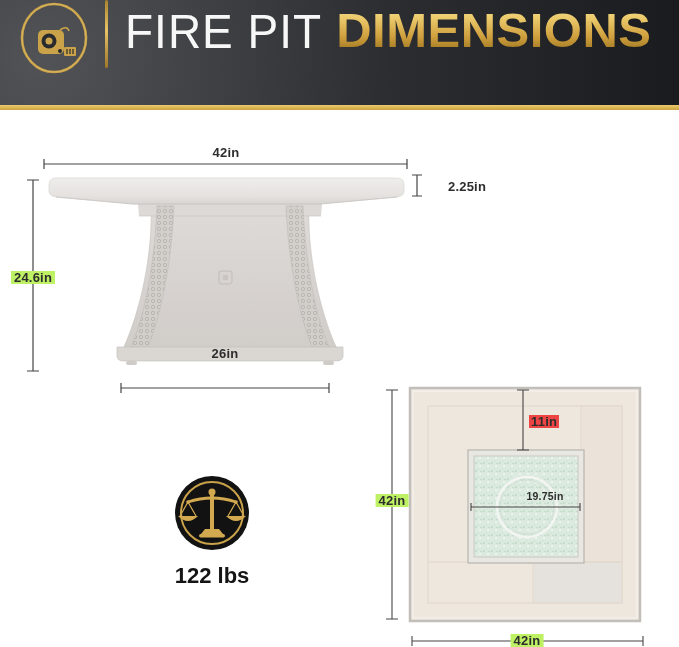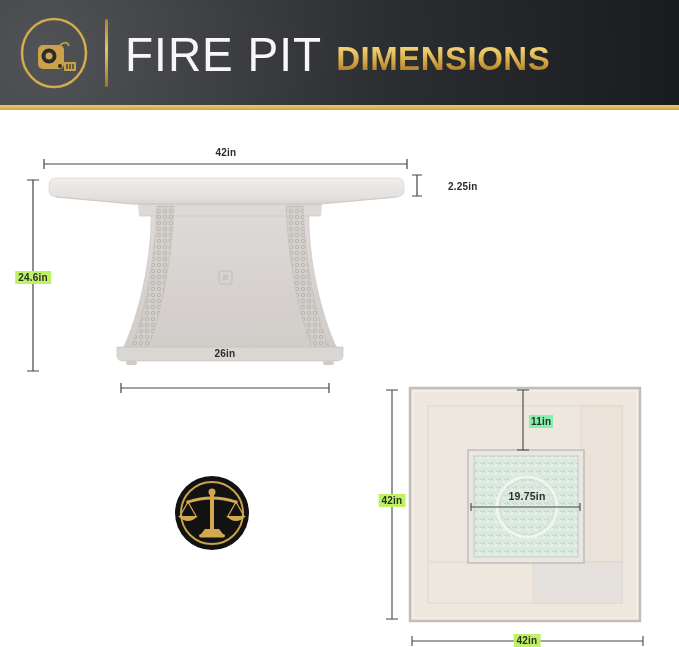--- a/index.html
+++ b/index.html
@@ -4,52 +4,52 @@
 <style>
   html,body{margin:0;padding:0;background:#fff;}
   .canvas{
     position:relative;width:679px;height:647px;overflow:hidden;
     background:#fff;font-family:"Liberation Sans",sans-serif;
   }
   
   .header{
     position:absolute;left:0;top:0;width:679px;height:105px;
     background:radial-gradient(circle at 6% 55%, #515356 0%, #2c2d31 55%, #1a1b1e 100%);
-    display:flex;align-items:center;
+    display:flex;align-items:flex-start;
   }
   .header-icon{margin-left:16px;width:76px;height:76px;flex:0 0 auto;}
   .header-divider{
     width:3px;height:68px;margin:0 17px 0 13px;
     background:linear-gradient(180deg,#a8842e,#e7c266 45%,#9c7728);
     border-radius:2px;flex:0 0 auto;
   }
   .header-title{display:flex;align-items:baseline;white-space:nowrap;margin-top:2px;}
   .title-main{
     font-size:46px;font-weight:400;letter-spacing:1px;color:#f7f7f7;
     transform:scaleY(1.04);display:inline-block;
   }
   .title-accent{
-    margin-left:14px;font-size:33px;font-weight:700;letter-spacing:0.5px;
+    margin-left:14px;font-size:49px;font-weight:700;letter-spacing:0.5px;
     background:linear-gradient(180deg,#f8e09a 0%,#eccb6c 28%,#cf9f3d 62%,#aa8028 82%,#d6ad4f 100%);
     -webkit-background-clip:text;background-clip:text;color:transparent;
     display:inline-block;
   }
   .gold-bar{
     position:absolute;left:0;top:105px;width:679px;height:5px;
     background:linear-gradient(180deg,#ecca6e,#cda440);
   }
   
   .svg-abs{position:absolute;}
   .dim{
-    position:absolute;font-weight:700;font-size:10px;color:#2d2d2d;
+    position:absolute;font-weight:700;font-size:13px;color:#2d2d2d;
     letter-spacing:.2px;white-space:nowrap;line-height:13px;
   }
   .dim.center{transform:translateX(-50%);}
   .dim.bg{background:#bef264;padding:0 3px;}
-  .dim.small{font-size:10.5px;}
+  .dim.small{font-size:10.5px;margin-left:18px;}
   .weight-label{
     position:absolute;left:212px;top:563px;transform:translateX(-50%);
     font-weight:700;font-size:22px;color:#141414;white-space:nowrap;
   }
 </style>
 </head>
 <body>
 
 <div class="canvas">
 
@@ -131,20 +131,21 @@
       <path d="M16,29 Q40,21 64,29" fill="none" stroke-width="2.8"></path>
       <circle cx="16" cy="29" r="1.8" stroke="none"></circle>
       <circle cx="64" cy="29" r="1.8" stroke="none"></circle>
       <path d="M16,29 L8,43 M16,29 L24,43 M64,29 L56,43 M64,29 L72,43" fill="none" stroke-width="1.2"></path>
       <path d="M6,43 Q16,53 26,43 Z" stroke="none"></path>
       <path d="M54,43 Q64,53 74,43 Z" stroke="none"></path>
       <path d="M33,56 L47,56 L51,61 L29,61 Z" stroke="none"></path>
       <rect x="27" y="61" width="26" height="3.5" rx="1.7" stroke="none"></rect>
     </g>
   </svg>
+  <div class="weight-label">122 lbs</div>
 
   <svg class="svg-abs" style="left:370px;top:380px;" width="309" height="267" viewBox="0 0 309 267">
     <defs>
       <pattern id="glass" width="8" height="8" patternUnits="userSpaceOnUse">
         <rect width="8" height="8" fill="#dbe9df"></rect>
         <circle cx="2" cy="3" r="1.3" fill="#c3dcca"></circle>
         <circle cx="6" cy="6" r="1.1" fill="#eef6f0"></circle>
         <circle cx="5" cy="1" r="0.9" fill="#cfe5d6"></circle>
         <circle cx="7" cy="3.5" r="0.8" fill="#b9d6c2"></circle>
       </pattern>
@@ -166,18 +167,18 @@
     </g>
 
     <g stroke="#454545" stroke-width="1.1">
       <path d="M153,10 V70 M147,10 H159 M147,70 H159"></path>
       <path d="M101,127 H210 M101,123 V131 M210,123 V131"></path>
       <path d="M22,10 V239 M16,10 H28 M16,239 H28"></path>
       <path d="M42,261 H273 M42,256 V266 M273,256 V266"></path>
     </g>
   </svg>
 
-  <div class="dim" style="left:529px;top:415px;background:#86efac;padding:0 2px;">11in</div>
+  <div class="dim" style="left:529px;top:415px;background:#ef4444;padding:0 2px;">11in</div>
   <div class="dim center small" style="left:527px;top:490px;">19.75in</div>
   <div class="dim center bg" style="left:392px;top:494px;">42in</div>
   <div class="dim center bg" style="left:527px;top:634px;">42in</div>
 
 </div>
 
 </body></html>

